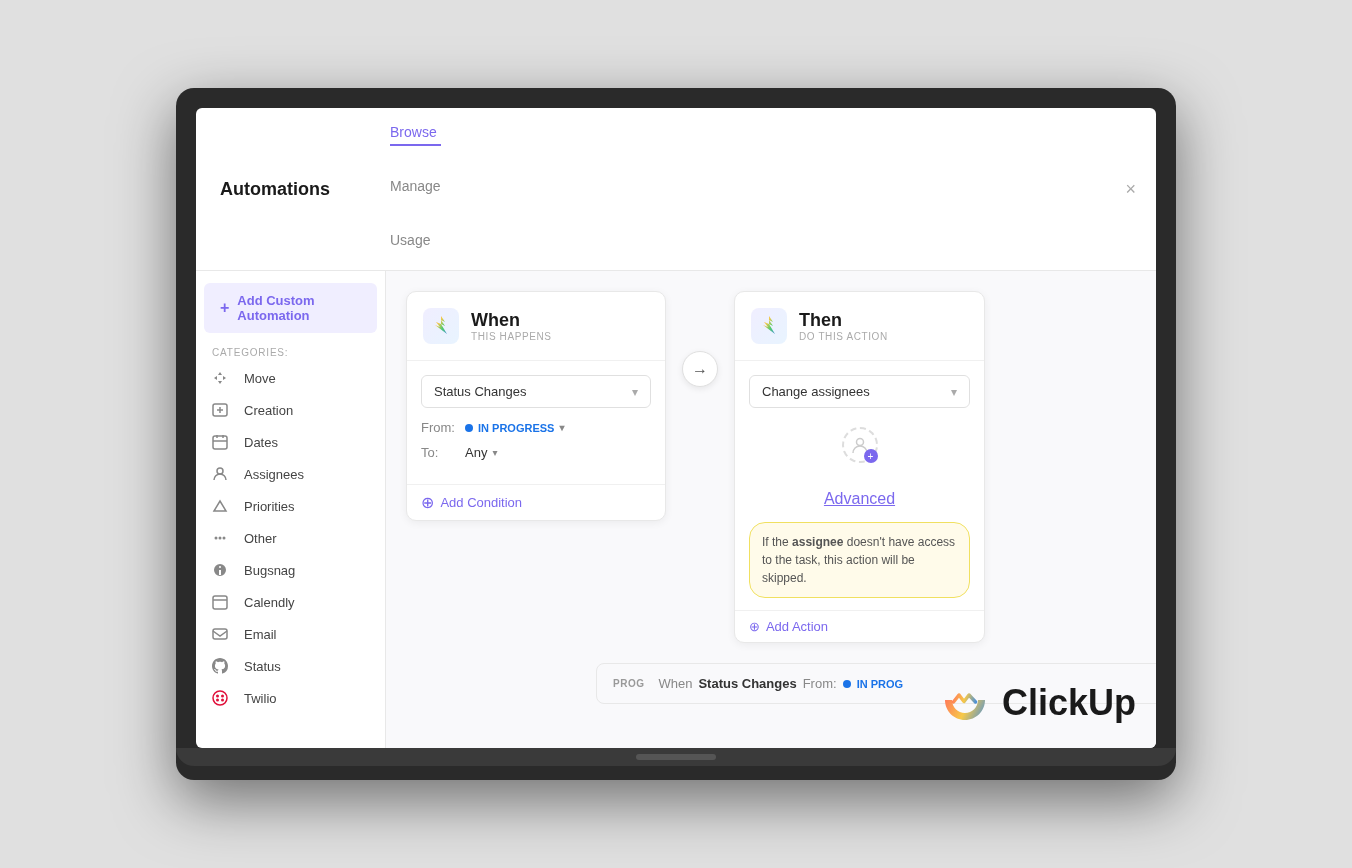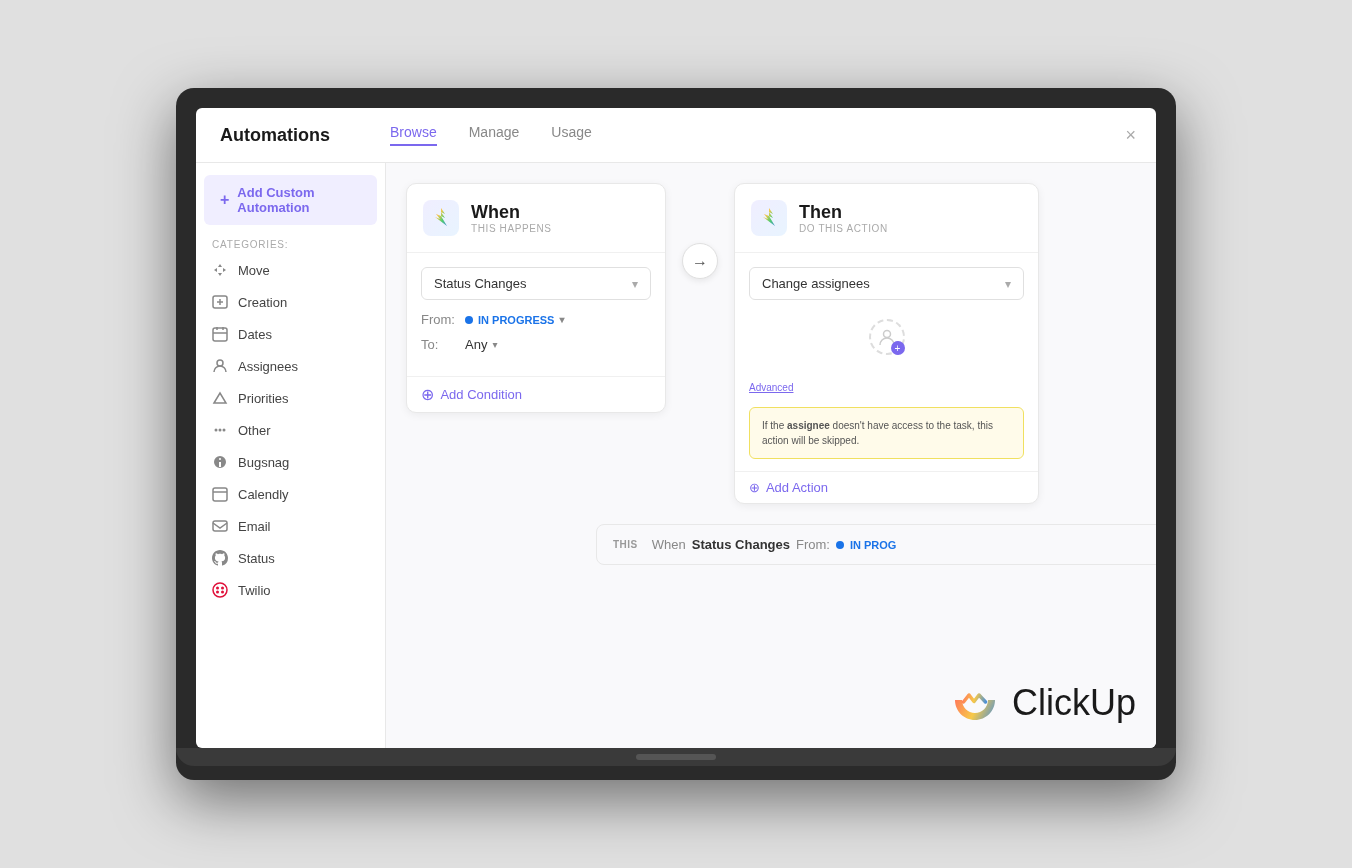--- a/index.html
+++ b/index.html
@@ -63,20 +63,21 @@
     }
     .app-title {
       font-size: 18px;
       font-weight: 600;
       color: #1a1a1a;
       margin-right: 60px;
     }
     .tab-bar {
       display: flex;
       gap: 32px;
+      flex-direction: column;
     }
     .tab {
       font-size: 14px;
       color: #888;
       padding-bottom: 4px;
       cursor: pointer;
       border-bottom: 2px solid transparent;
     }
     .tab.active {
       color: #7b68ee;
@@ -131,21 +132,21 @@
       font-size: 10px;
       font-weight: 400;
       color: #aaa;
       letter-spacing: 0.8px;
       padding: 10px 16px 4px;
       text-transform: uppercase;
     }
     .sidebar-item {
       display: flex;
       align-items: center;
-      gap: 10px;
+      gap: 16px;
       padding: 8px 16px;
       font-size: 13px;
       color: #444;
       cursor: pointer;
     }
     .sidebar-icon {
       width: 16px;
       height: 16px;
       display: flex;
       align-items: center;
@@ -304,21 +305,21 @@
       font-size: 16px;
       color: #555;
       box-shadow: 0 2px 6px rgba(0,0,0,0.08);
     }
 
     
     .then-card {
       background: #fff;
       border-radius: 10px;
       border: 1px solid #e8e8e8;
-      width: 305px;
+      width: 251px;
       overflow: hidden;
       box-shadow: 0 2px 8px rgba(0,0,0,0.06);
     }
 
     .assignee-placeholder {
       display: flex;
       align-items: center;
       justify-content: center;
       height: 50px;
     }
@@ -343,35 +344,35 @@
       background: #7b68ee;
       border-radius: 50%;
       display: flex;
       align-items: center;
       justify-content: center;
       color: #fff;
       font-size: 10px;
     }
 
     .advanced-link {
-      text-align: left;
+      text-align: center;
       padding: 6px 14px;
-      font-size: 10px;
+      font-size: 16px;
       color: #7b68ee;
       cursor: pointer;
       text-decoration: underline;
     }
 
     .warning-box {
       margin: 8px 14px 12px;
       background: #fffbea;
       border: 1px solid #f0e060;
-      border-radius: 6px;
+      border-radius: 16px;
       padding: 10px 12px;
-      font-size: 10px;
+      font-size: 12px;
       color: #555;
       line-height: 1.5;
     }
     .warning-box strong {
       font-weight: 700;
     }
 
     .add-action-btn {
       display: flex;
       align-items: center;
@@ -410,21 +411,21 @@
     .clickup-logo-area {
       position: absolute;
       bottom: 20px;
       right: 20px;
       display: flex;
       align-items: center;
       gap: 12px;
     }
     .clickup-text {
       font-size: 36px;
-      font-weight: 400;
+      font-weight: 700;
       color: #1a1a1a;
     }
 
     
     .cu-logo { width: 50px; height: 50px; }
   </style>
 </head>
 <body>
 
 <div class="laptop-shell">
@@ -661,21 +662,21 @@
                 <span>If the </span><strong>assignee</strong><span> doesn't have access to the task, this action will be skipped.</span>
               </div>
               <div class="add-action-btn">
                 <span>⊕</span>
                 <span>Add Action</span>
               </div>
             </div>
           </div>
 
           <div class="preview-bar" style="position: relative; margin-top: 20px; background: #f9f9fb; border: 1px solid #e8e8e8; border-radius: 8px; padding: 12px 16px; display: flex; align-items: center; gap: 6px;">
-            <span style="font-size:10px;color:#999;font-weight:600;letter-spacing:0.5px;margin-right:8px;">THIS</span>
+            <span style="font-size:10px;color:#999;font-weight:600;letter-spacing:0.5px;margin-right:8px;">PROG</span>
             <span style="color:#888;font-size:13px;">When</span>
             <span style="font-weight:700;color:#333;font-size:13px;">Status Changes</span>
             <span style="color:#888;font-size:13px;">From:</span>
             <span class="preview-status-dot"></span>
             <span style="color:#1a73e8;font-weight:700;font-size:11px;">IN PROG</span>
           </div>
 
           <div class="clickup-logo-area">
             <svg class="cu-logo" viewBox="0 0 50 50" fill="none">
               <path d="M25 42C13.95 42 5 33.05 5 22H12c0 7.18 5.82 13 13 13s13-5.82 13-13h7c0 11.05-8.95 20-20 20z" fill="url(#cu-grad1)"></path>

